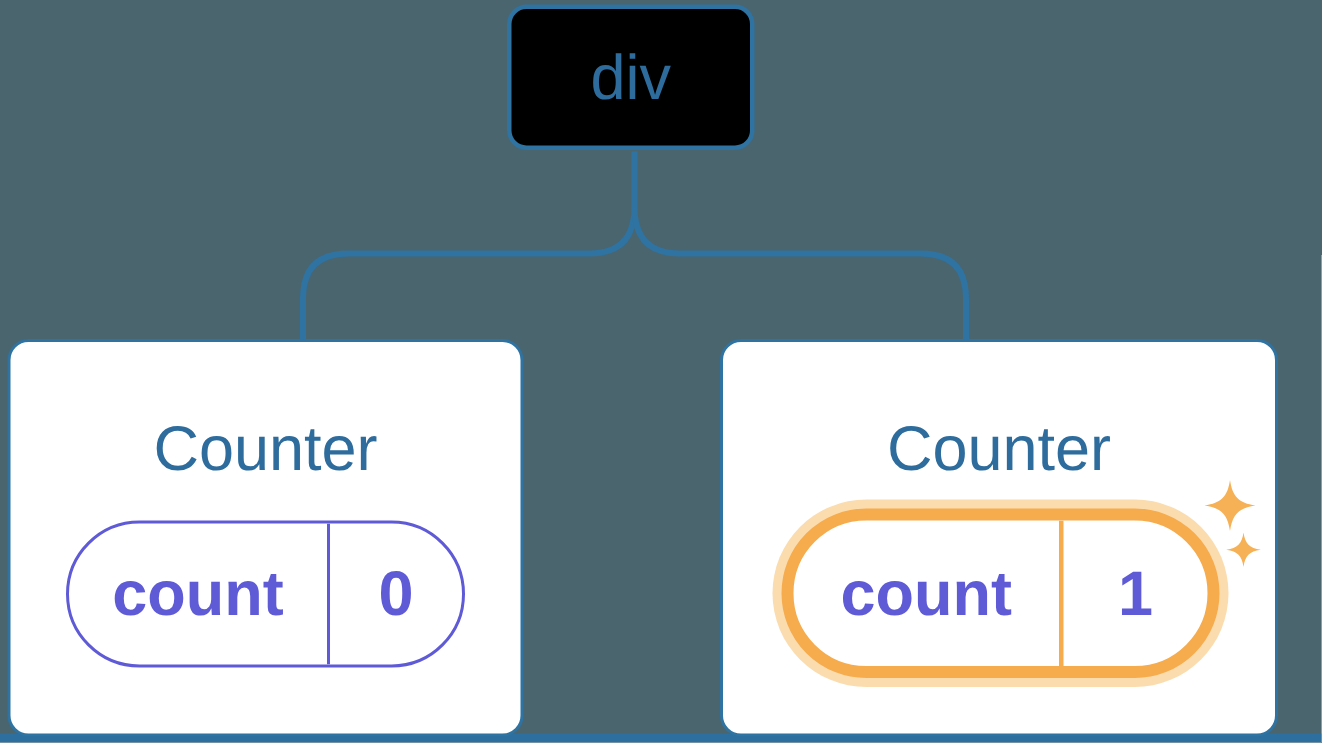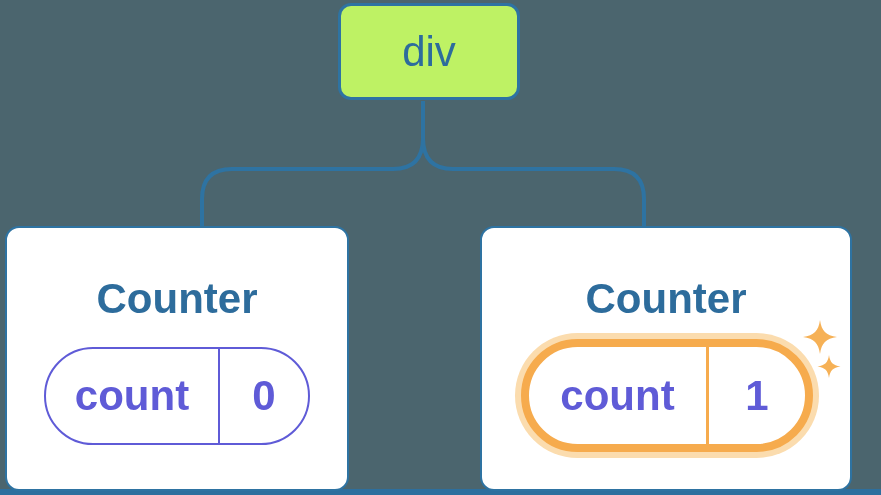--- a/index.html
+++ b/index.html
@@ -23,23 +23,23 @@
     position: absolute;
     left: 0; top: 0;
     width: 881px; height: 495px;
     pointer-events: none;
     z-index: 0;
   }
   
   .root-node {
     position: absolute;
     left: 338px; top: 3px;
-    width: 182px; height: 97px;
+    width: 165px; height: 97px;
     box-sizing: border-box;
-    background: #bef264;
+    background: #000000;
     border: 3px solid #2e73a2;
     border-radius: 13px;
     display: flex;
     align-items: center;
     justify-content: center;
     z-index: 2;
   }
   .root-node .label {
     color: #2d6c9c;
     font-size: 42px;
@@ -60,21 +60,21 @@
   .card-left  { left: 5px;   width: 344px; }
   .card-right { left: 480px; width: 372px; }
   .card-title {
     position: absolute;
     top: 50px;
     left: 0;
     width: 100%;
     text-align: center;
     color: #2d6c9c;
     font-size: 42px;
-    font-weight: 700;
+    font-weight: 400;
     line-height: 1;
   }
   
   .pill {
     position: absolute;
     box-sizing: border-box;
     background: #ffffff;
     display: flex;
     align-items: stretch;
     border-radius: 999px;

